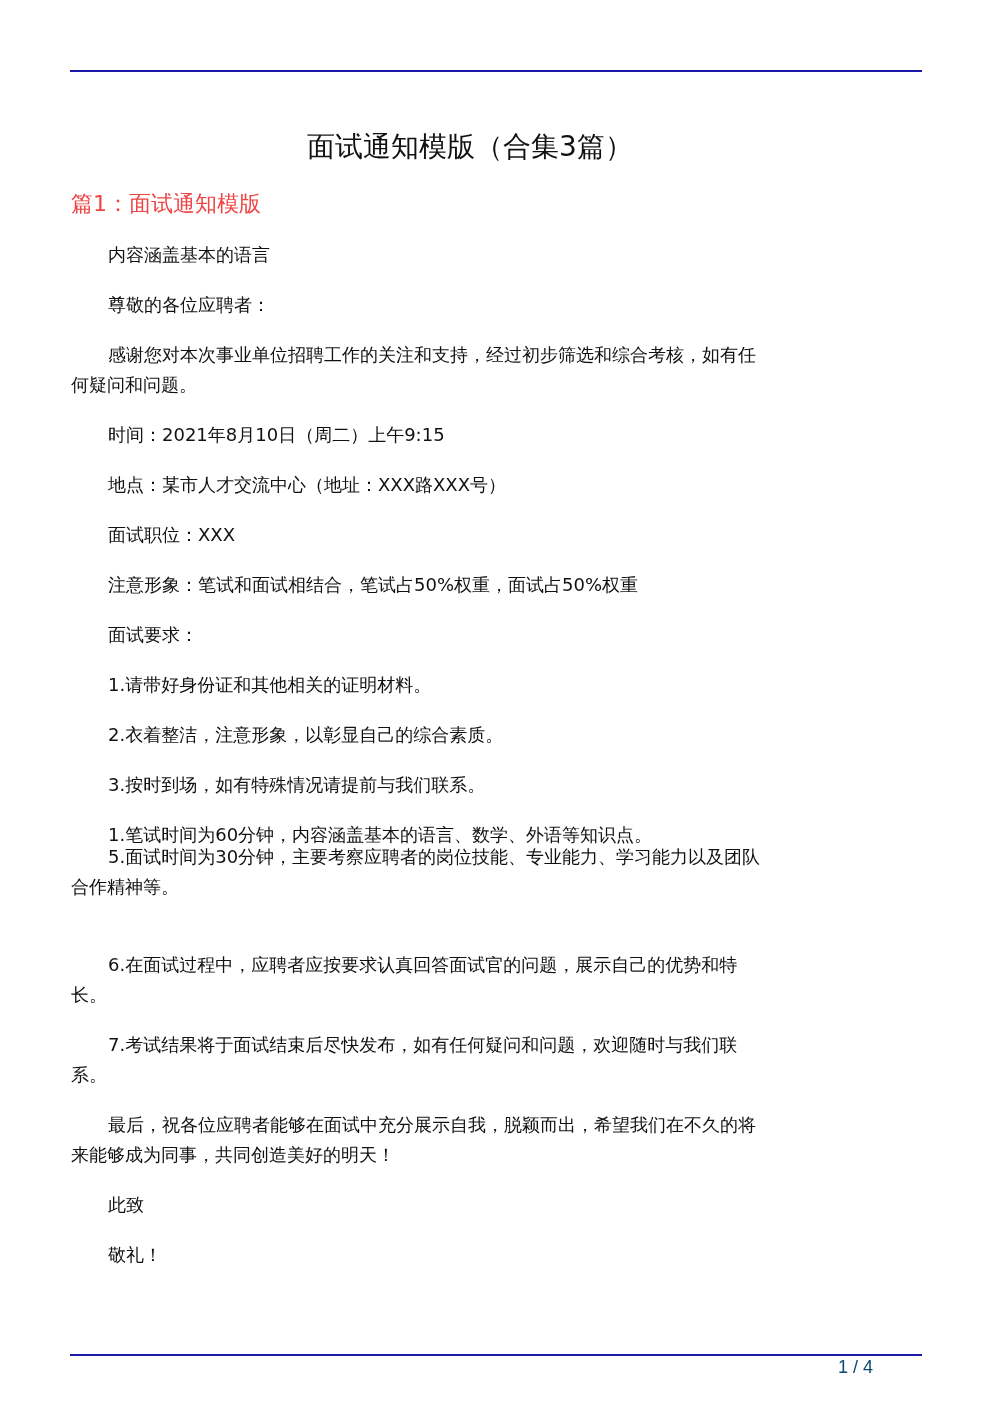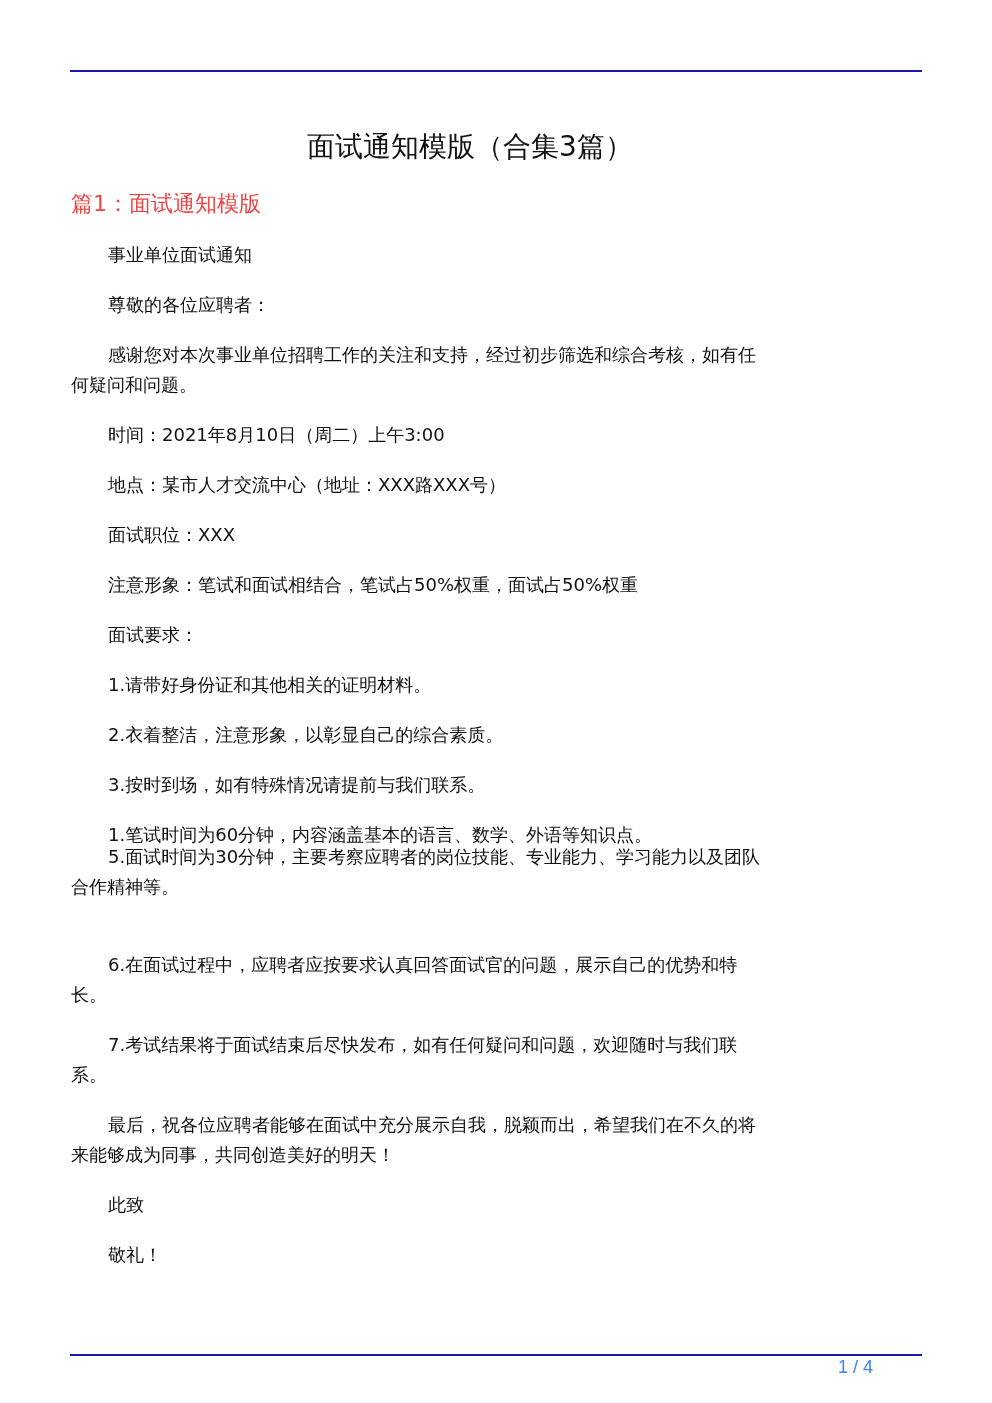--- a/index.html
+++ b/index.html
@@ -6,36 +6,36 @@
   body { width: 992px; height: 1403px; position: relative; overflow: hidden;
          font-family: "DejaVu Sans", "Liberation Sans", sans-serif; color: #111; }
   .rule { position: absolute; left: 70px; width: 852px; height: 2px; background: #1a1aa6; }
   .rule.top { top: 70px; }
   .rule.bottom { top: 1354px; }
   .doc-title { position: absolute; top: 128px; left: 0; width: 940px; text-align: center;
                font-size: 28px; color: #111; letter-spacing: 0px; }
   .section-heading { position: absolute; top: 189px; left: 71px; font-size: 22px; color: #ef4444; }
   .para { position: absolute; left: 71px; width: 700px; font-size: 18px; line-height: 30px;
           text-indent: 37px; margin: 0; color: #111; }
-  .page-num { position: absolute; top: 1357px; left: 838px; font-size: 18px; color: #3b82f6;
+  .page-num { position: absolute; top: 1357px; left: 838px; font-size: 18px; color: #0c4a6e;
               font-family: "Liberation Sans", sans-serif; }
 </style>
 </head>
 <body>
 
 <div class="rule top"></div>
 
 <div class="doc-title">面试通知模版（合集3篇）</div>
 
 <div class="section-heading">篇1：面试通知模版</div>
 
-<p class="para" style="top:240px">事业单位面试通知</p>
+<p class="para" style="top:240px">内容涵盖基本的语言</p>
 <p class="para" style="top:290px">尊敬的各位应聘者：</p>
 <p class="para" style="top:340px">感谢您对本次事业单位招聘工作的关注和支持，经过初步筛选和综合考核，如有任何疑问和问题。</p>
-<p class="para" style="top:420px">时间：2021年8月10日（周二）上午3:00</p>
+<p class="para" style="top:420px">时间：2021年8月10日（周二）上午9:15</p>
 <p class="para" style="top:470px">地点：某市人才交流中心（地址：XXX路XXX号）</p>
 <p class="para" style="top:520px">面试职位：XXX</p>
 <p class="para" style="top:570px">注意形象：笔试和面试相结合，笔试占50%权重，面试占50%权重</p>
 <p class="para" style="top:620px">面试要求：</p>
 <p class="para" style="top:670px">1.请带好身份证和其他相关的证明材料。</p>
 <p class="para" style="top:720px">2.衣着整洁，注意形象，以彰显自己的综合素质。</p>
 <p class="para" style="top:770px">3.按时到场，如有特殊情况请提前与我们联系。</p>
 <p class="para" style="top:820px">1.笔试时间为60分钟，内容涵盖基本的语言、数学、外语等知识点。</p>
 <p class="para" style="top:842px">5.面试时间为30分钟，主要考察应聘者的岗位技能、专业能力、学习能力以及团队合作精神等。</p>
 <p class="para" style="top:950px">6.在面试过程中，应聘者应按要求认真回答面试官的问题，展示自己的优势和特长。</p>

